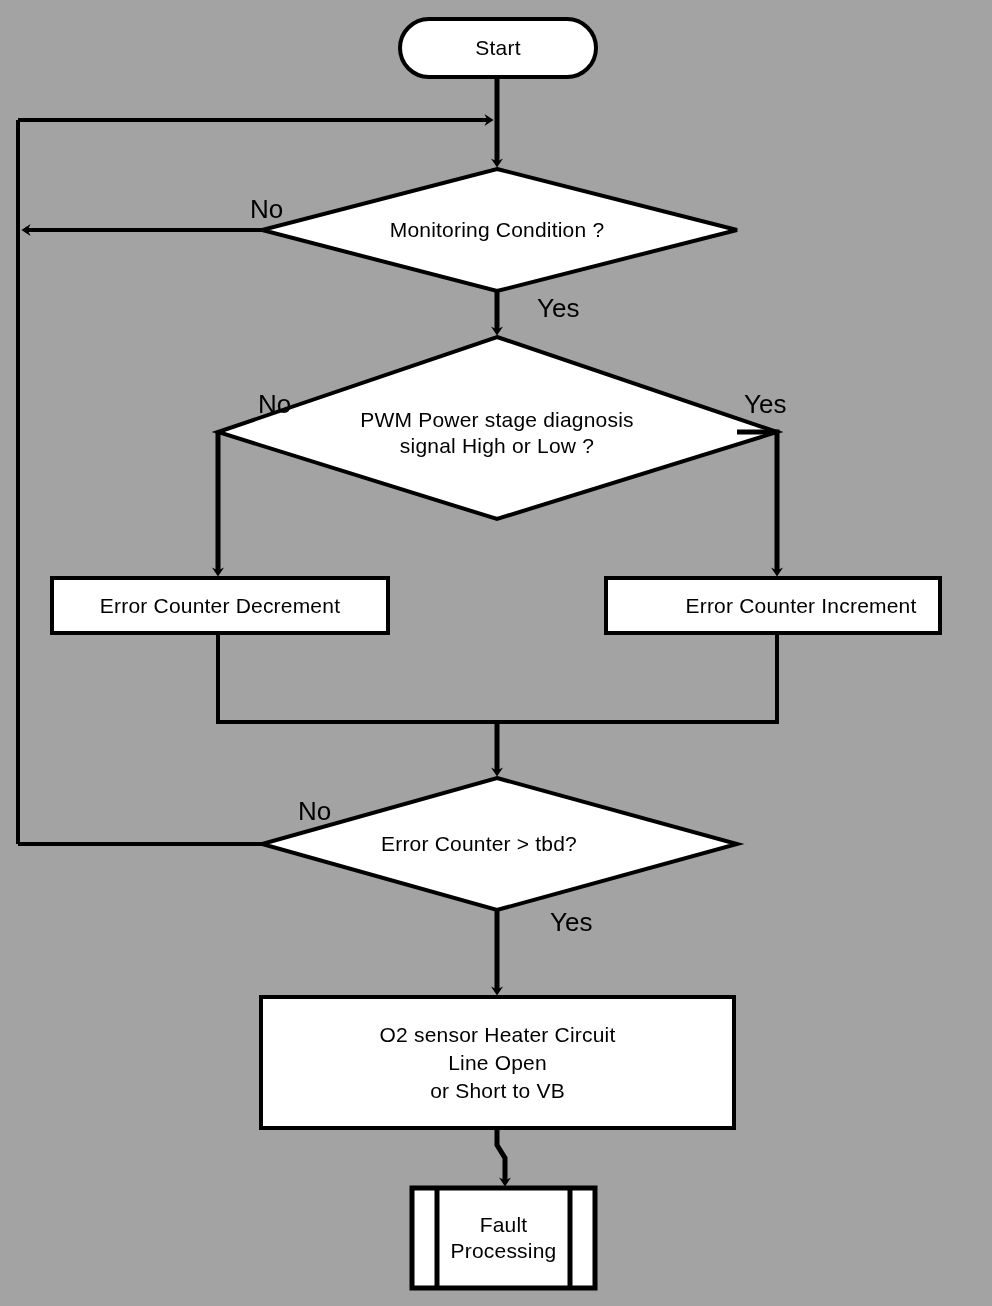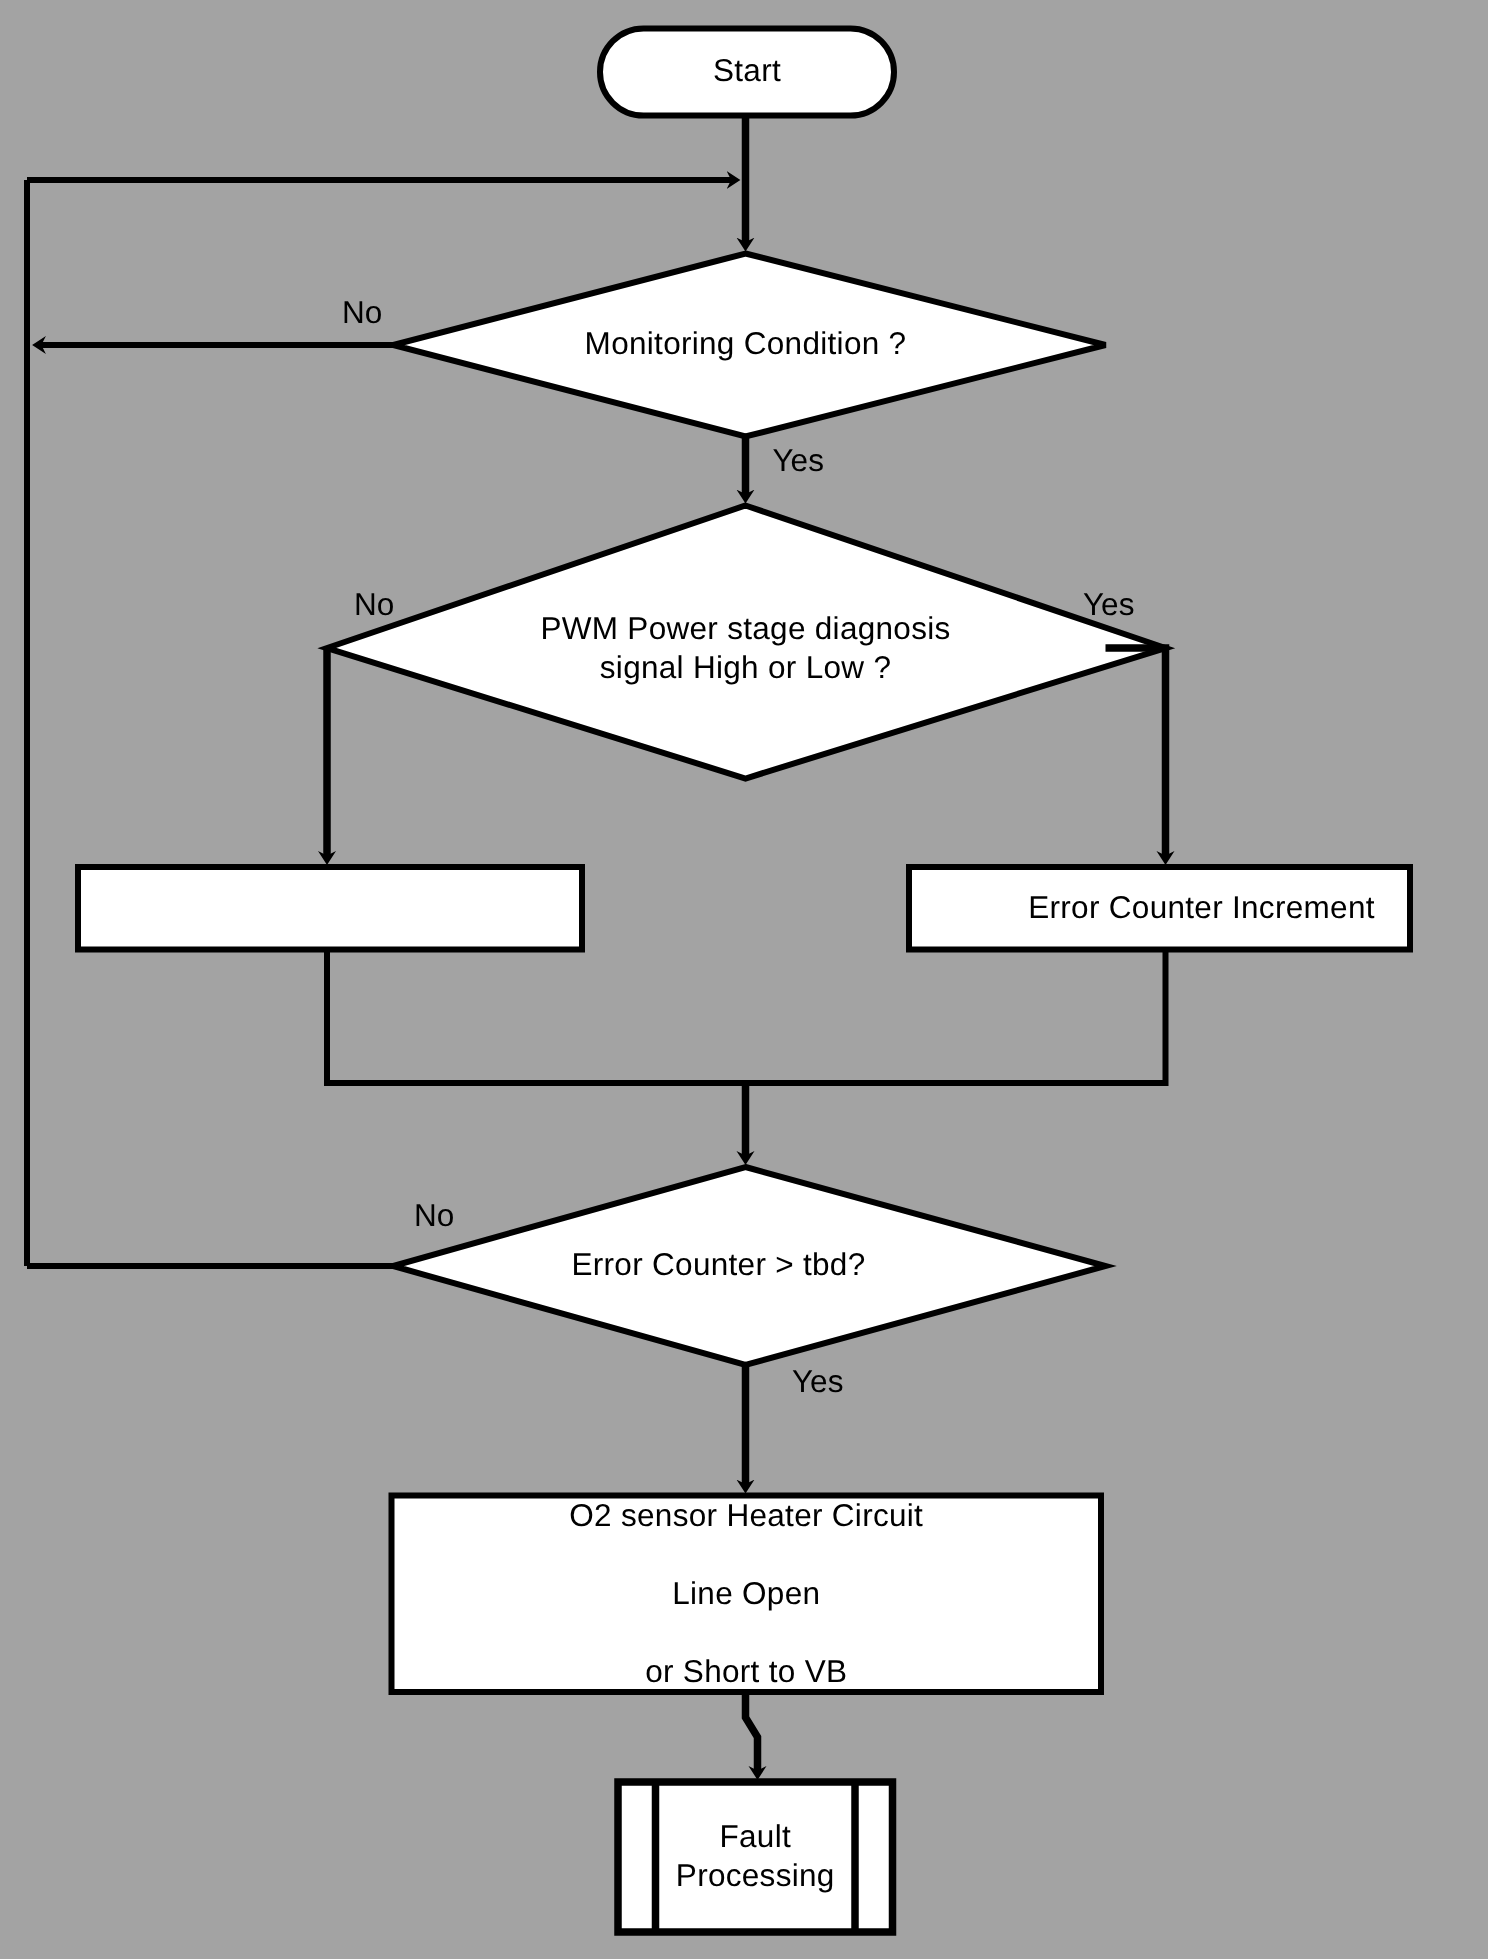--- a/index.html
+++ b/index.html
@@ -34,23 +34,24 @@
     font-size: 21px;
     line-height: 26px;
     letter-spacing: 0.2px;
     white-space: pre;
     pointer-events: none;
   }
   .edge-label {
     position: absolute;
     color: #000000;
     font-family: "Liberation Sans", sans-serif;
-    font-size: 21px;
+    font-size: 26px;
     line-height: 22px;
     white-space: pre;
+    margin-left: 22px;
   }
 </style>
 </head>
 <body>
 
 <div id="canvas">
 
   <svg id="flow-svg" viewBox="0 0 992 1306">
     <defs>
       <marker id="arrow-down" markerWidth="14" markerHeight="14" refX="4.6" refY="7" orient="auto" markerUnits="userSpaceOnUse">
@@ -112,30 +113,33 @@
 
   <div class="node-text" style="left:307px; top:205px; width:380px; height:50px;">
     <span>Monitoring Condition ?</span>
   </div>
 
   <div class="node-text" style="left:287px; top:405px; width:420px; height:56px;">
     <span>PWM Power stage diagnosis</span>
     <span>signal High or Low ?</span>
   </div>
 
+  <div class="node-text" style="left:52px; top:578px; width:336px; height:55px;">
+    <span>Error Counter Decrement</span>
+  </div>
 
   <div class="node-text" style="left:634px; top:578px; width:334px; height:55px;">
     <span>Error Counter Increment</span>
   </div>
 
   <div class="node-text" style="left:299px; top:819px; width:360px; height:50px;">
     <span>Error Counter &gt; tbd?</span>
   </div>
 
-  <div class="node-text" style="left:261px; top:997px; width:473px; height:131px; line-height:28px;gap:24px;">
+  <div class="node-text" style="left:261px; top:997px; width:473px; height:131px; line-height:28px;">
     <span>O2 sensor Heater Circuit</span>
     <span>Line Open</span>
     <span>or Short to VB</span>
   </div>
 
   <div class="node-text" style="left:437px; top:1188px; width:133px; height:100px;">
     <span>Fault</span>
     <span>Processing</span>
   </div>
 

